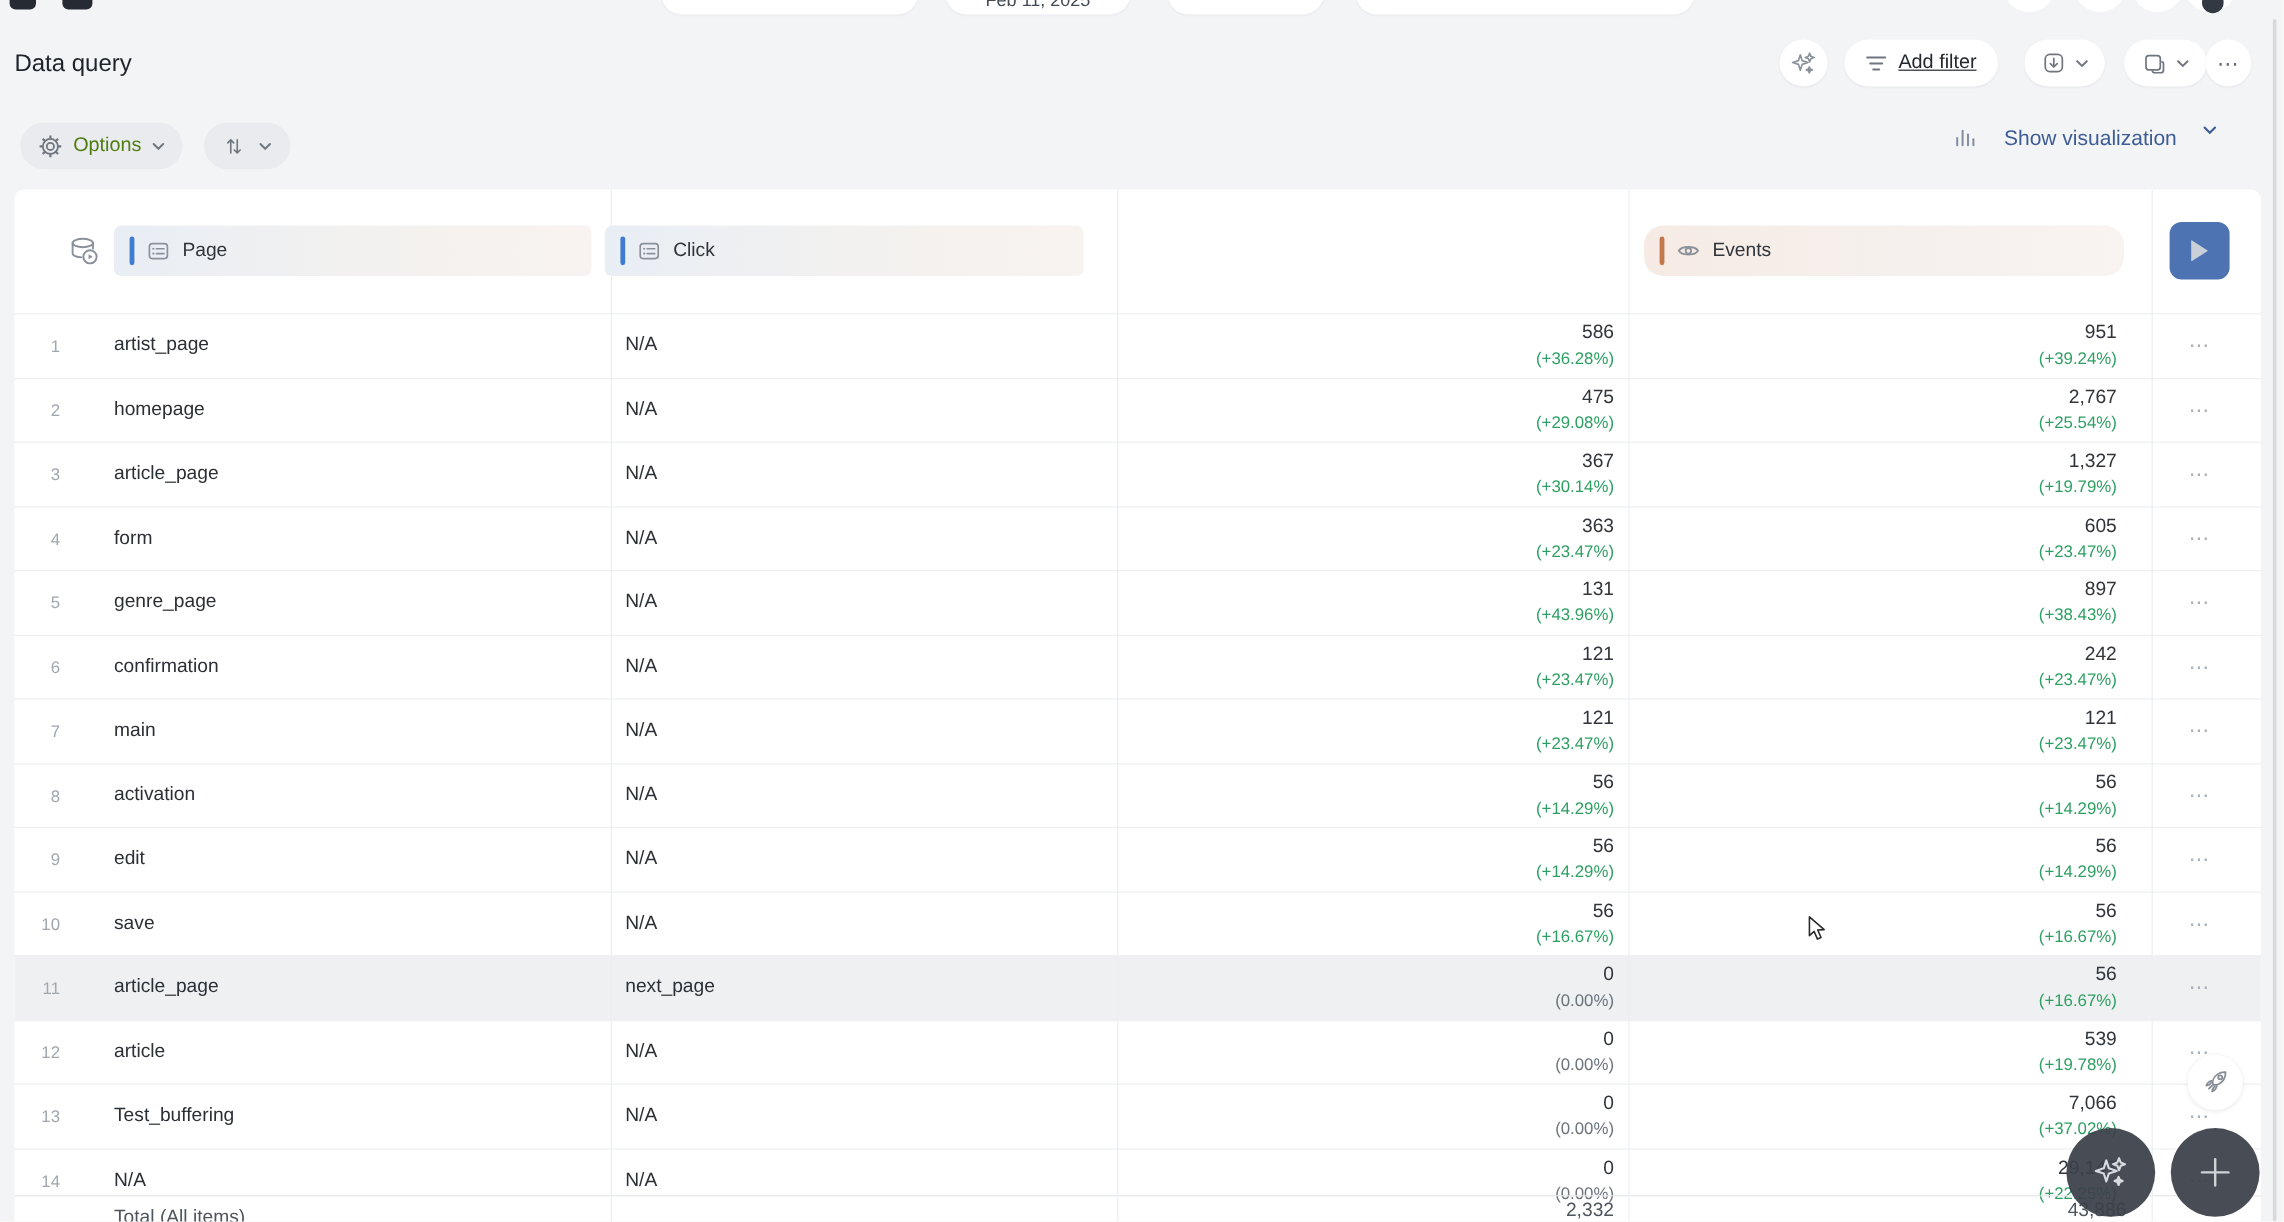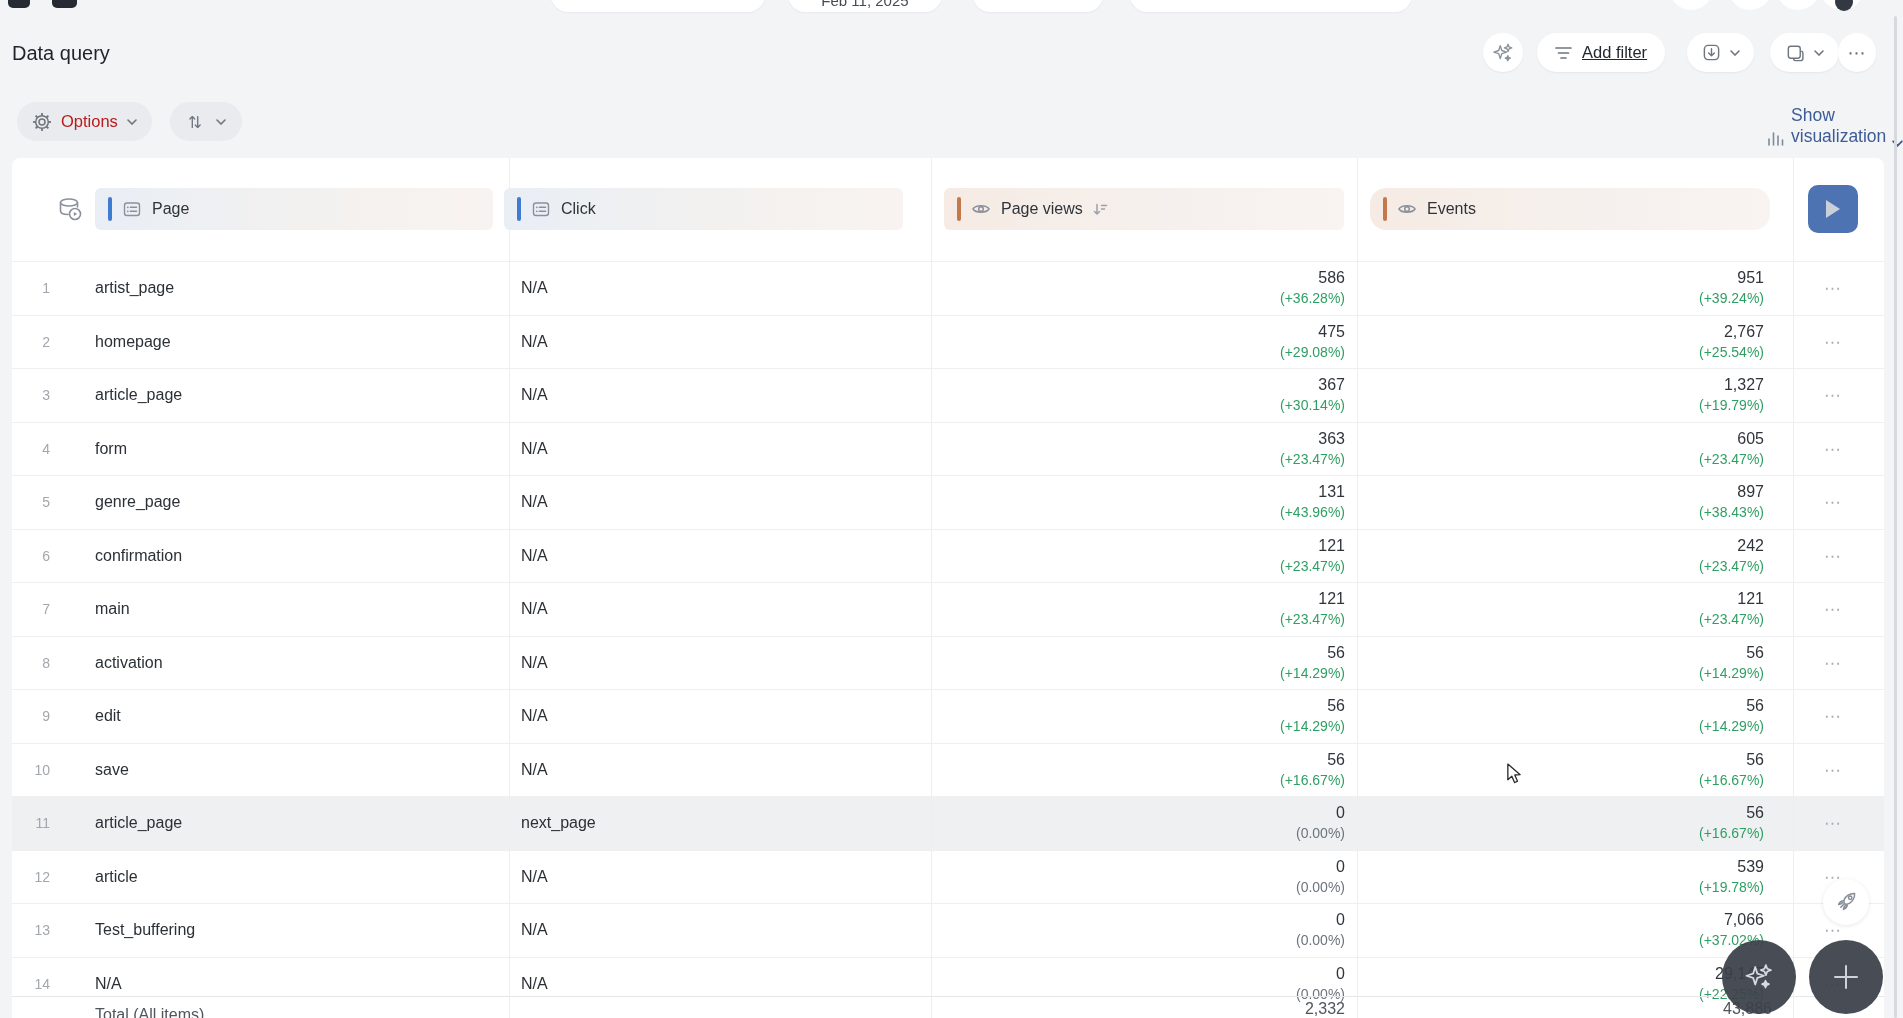--- a/index.html
+++ b/index.html
@@ -18,22 +18,22 @@
   .title{position:absolute;left:12px;top:42px;font-size:20px;font-weight:500;color:#1f242b;}
   .hbtn{position:absolute;top:33px;height:39px;background:#fff;border-radius:20px;display:flex;align-items:center;
         box-shadow:0 1px 2px rgba(20,25,30,.06);box-sizing:border-box;}
   .circlebtn{width:40px;justify-content:center;}
   .hbtn .lbl{font-size:16.5px;color:#23282e;text-decoration:underline;}
   .dots{font-size:18px;color:#676e77;letter-spacing:1px;line-height:1;}
 
   
   .tbtn{position:absolute;top:102px;height:39px;background:#e9ebee;border-radius:20px;display:flex;align-items:center;
         box-sizing:border-box;}
-  .tbtn .lbl{font-size:16.5px;color:#b91c1c;}
-  .showviz{position:absolute;left:1766px;top:105px;display:flex;align-items:flex-end;gap:5px;cursor:default;}
+  .tbtn .lbl{font-size:16.5px;color:#4d7c0f;}
+  .showviz{position:absolute;left:1628px;top:105px;display:flex;align-items:flex-start;gap:22px;cursor:default;}
   .showviz .lbl{font-size:17.5px;font-weight:500;color:#3d5c96;}
 
   
   .card{position:absolute;left:12px;top:158px;width:1872px;height:860px;background:#fff;border-radius:8px 8px 0 0;}
   .vline{position:absolute;top:0;bottom:0;width:1px;background:#eceef0;}
   .hpill{position:absolute;top:30px;height:42px;border-radius:6px;display:flex;align-items:center;box-sizing:border-box;text-align:center;}
   .hpill .accent{width:4px;height:24px;border-radius:2px;margin:0 10px 0 13px;flex:0 0 auto;}
   .hpill .lbl{font-size:16px;color:#2f343b;margin-left:10px;}
   .pill-blue{background:linear-gradient(90deg,#e9eef5 0%,#f3f1ef 55%,#f8f3f0 100%);}
   .pill-orange{background:linear-gradient(90deg,#f6ebe4 0%,#f5f0ed 55%,#f9f4f1 100%);}
@@ -232,37 +232,20 @@
           <rect x="2.5" y="4" width="15" height="12.5" rx="2.5"></rect>
           <circle cx="5.8" cy="8.3" r="0.9" fill="#8a919b" stroke="none"></circle>
             <line x1="8.3" y1="8.3" x2="14.6" y2="8.3"></line>
           <circle cx="5.8" cy="12.3" r="0.9" fill="#8a919b" stroke="none"></circle>
             <line x1="8.3" y1="12.3" x2="14.6" y2="12.3"></line>
         </svg>
       </span>
       <span class="lbl">Click</span>
     </div>
 
-    <div class="hpill pill-orange" style="left:932px;width:400px;">
-      <span class="accent" style="background:#c4794d;"></span>
-      <span>
-        <svg width="20" height="20" viewBox="0 0 20 20" fill="none" stroke="#8a919b" stroke-width="1.5">
-          <path d="M2 10 C4.5 5.8 15.5 5.8 18 10 C15.5 14.2 4.5 14.2 2 10 Z"></path>
-          <circle cx="10" cy="10" r="2.3"></circle>
-        </svg>
-      </span>
-      <span class="lbl">Page views</span>
-      <span style="margin-left:9px;">
-        <svg width="16" height="16" viewBox="0 0 16 16" fill="none" stroke="#9aa1a8" stroke-width="1.5" stroke-linecap="round" stroke-linejoin="round">
-          <path d="M5 3.5 V13 M2.5 10.5 L5 13 L7.5 10.5"></path>
-          <line x1="9.5" y1="4.5" x2="14.5" y2="4.5"></line>
-            <line x1="9.5" y1="8" x2="12.5" y2="8"></line>
-        </svg>
-      </span>
-    </div>
 
     <div class="hpill pill-orange" style="left:1358px;width:400px;border-radius:16px;">
       <span class="accent" style="background:#c4794d;"></span>
       <span>
         <svg width="20" height="20" viewBox="0 0 20 20" fill="none" stroke="#8a919b" stroke-width="1.5">
           <path d="M2 10 C4.5 5.8 15.5 5.8 18 10 C15.5 14.2 4.5 14.2 2 10 Z"></path>
           <circle cx="10" cy="10" r="2.3"></circle>
         </svg>
       </span>
       <span class="lbl">Events</span>

